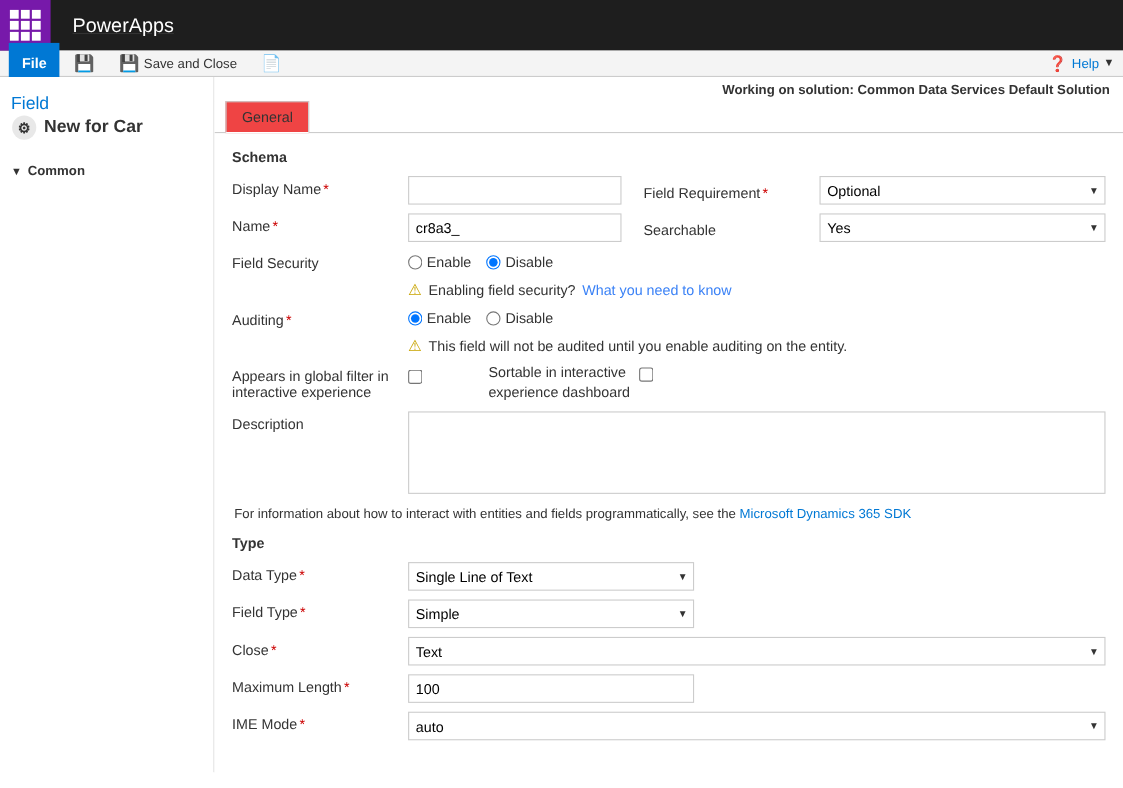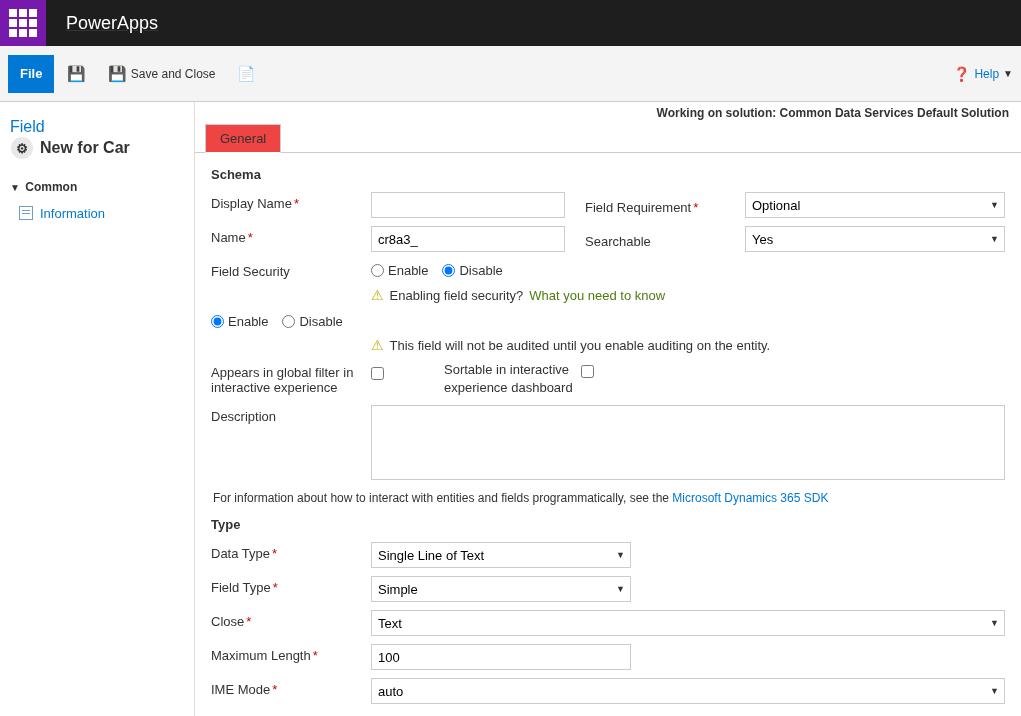--- a/index.html
+++ b/index.html
@@ -6,21 +6,21 @@
     body { font-family: 'Segoe UI', Arial, sans-serif; font-size: 13px; background: #fff; color: #333; height: 716px; width: 1021px; overflow: hidden; }
 
     
     .top-bar { display: flex; align-items: center; background: #1e1e1e; height: 46px; text-decoration: underline; }
     .app-launcher { width: 46px; height: 46px; display: flex; align-items: center; justify-content: center; background: #7719aa; cursor: pointer; }
     .app-launcher-grid { display: grid; grid-template-columns: repeat(3,8px); gap: 2px; }
     .app-launcher-grid span { width: 8px; height: 8px; background: #fff; display: block; }
     .app-title { color: #fff; font-size: 18px; font-weight: 300; padding: 0 20px; }
 
     
-    .toolbar { display: flex; align-items: center; background: #f4f4f4; border-bottom: 1px solid #ccc; height: 56px; padding: 0 8px; justify-content: space-between; }
+    .toolbar { display: flex; align-items: center; background: #f4f4f4; border-bottom: 1px solid #ccc; height: 24px; padding: 0 8px; justify-content: space-between; }
     .toolbar-left { display: flex; align-items: center; gap: 4px; }
     .toolbar-btn { display: flex; align-items: center; gap: 4px; background: none; border: 1px solid transparent; padding: 3px 8px; cursor: pointer; font-size: 12px; color: #333; }
     .toolbar-right { display: flex; align-items: center; gap: 4px; font-size: 12px; color: #0078d4; cursor: pointer; }
 
     
     .file-btn { background: #0078d4; color: #fff; padding: 4px 12px; font-size: 13px; font-weight: 600; border: none; cursor: pointer; height: 38px; }
 
     
     .content-area { display: flex; height: calc(716px - 46px - 38px); }
 
@@ -66,21 +66,21 @@
     .select-wrapper::after { content: '▼'; position: absolute; right: 6px; top: 50%; transform: translateY(-50%); font-size: 9px; pointer-events: none; color: #333; }
 
     
     .radio-group { display: flex; align-items: center; gap: 14px; padding-top: 3px; }
     .radio-option { display: flex; align-items: center; gap: 4px; cursor: pointer; font-size: 13px; }
     .radio-option input[type=radio] { margin: 0; cursor: pointer; }
 
     
     .warning-row { display: flex; align-items: center; gap: 6px; margin-bottom: 8px; padding-left: 160px; font-size: 13px; }
     .warning-icon { color: #c8a400; font-size: 14px; }
-    .warning-link { color: #4d7c0f; text-decoration: none; }
+    .warning-link { color: #3b82f6; text-decoration: none; }
 
     
     .textarea-input { width: 100%; border: 1px solid #ccc; padding: 4px 6px; font-size: 13px; resize: none; height: 75px; outline: none; }
 
     
     .info-link-row { font-size: 12px; color: #333; margin-bottom: 12px; padding-left: 2px; }
     .info-link { color: #0078d4; text-decoration: none; }
 
     
     .type-title { font-weight: 700; font-size: 13px; margin-bottom: 10px; color: #333; margin-top: 6px; }
@@ -138,26 +138,20 @@
         <div class="entity-icon">
           <div class="gear-circle">⚙</div>
         </div>
         <span>New for Car</span>
       </div>
     </div>
     <div class="section-header">
       <span class="triangle">▼</span>
       <span>Common</span>
     </div>
-    <div class="sidebar-item active">
-      <div class="sidebar-item-icon">
-        <div class="list-icon"></div>
-      </div>
-      <span>Information</span>
-    </div>
   </div>
 
   <div class="main-content">
     <div class="solution-bar">
       <span>Working on solution: Common Data Services Default Solution</span>
     </div>
 
     <div class="tab-bar">
       <div class="tab active">General</div>
     </div>
@@ -225,20 +219,23 @@
         </div>
       </div>
 
       <div class="warning-row">
         <span class="warning-icon">⚠</span>
         <span>Enabling field security?</span>
         <a href="#" class="warning-link">What you need to know</a>
       </div>
 
       <div class="form-row">
+        <div class="form-label">
+          <span>Auditing</span><span class="required-star">*</span>
+        </div>
         <div class="form-control">
           <div class="radio-group">
             <label class="radio-option">
               <input type="radio" name="auditing" checked="" style="">
               <span>Enable</span>
             </label>
             <label class="radio-option">
               <input type="radio" name="auditing" style="">
               <span>Disable</span>
             </label>

